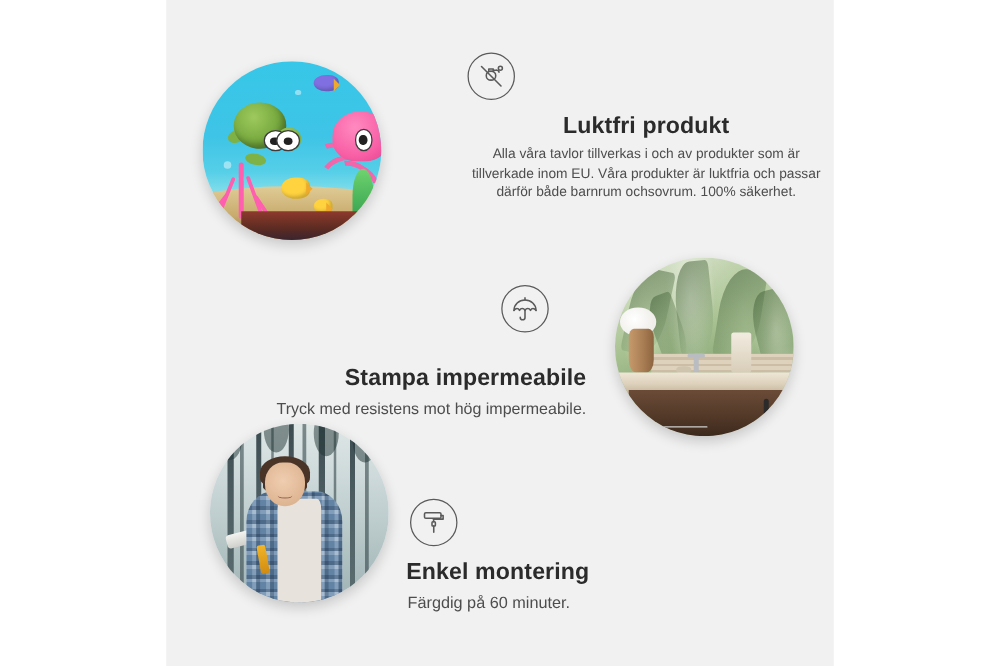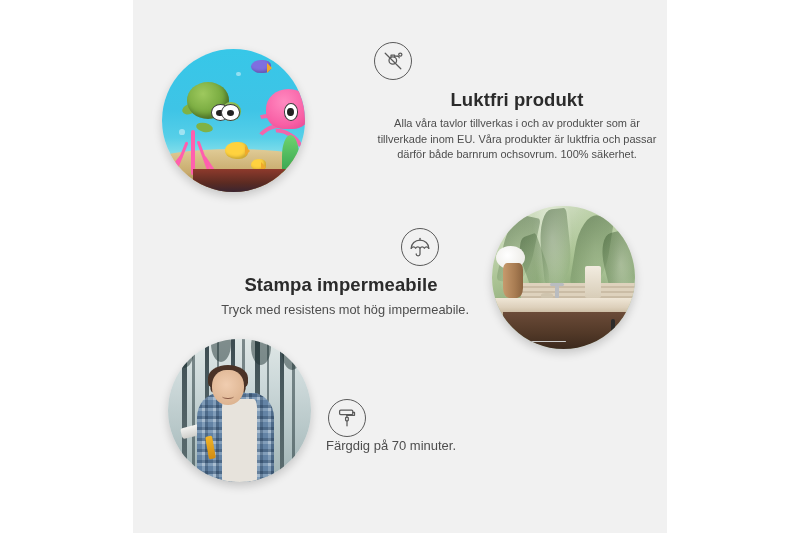--- a/index.html
+++ b/index.html
@@ -296,21 +296,21 @@
     font-size: 11px;
     line-height: 1.42;
     color: #4d4d4d;
   }
 
   #feature-odourless { left: 200px; top: 42px; width: 290px; text-align: center; margin-left: 39px; }
   #feature-odourless .icon-circle { margin-left: 2px; }
 
   #feature-waterproof { left: 80px; top: 228px; width: 256px; text-align: right; }
   #feature-waterproof .icon-row { display: flex; justify-content: flex-end; padding-right: 30px; }
-  #feature-waterproof h3 { margin-top: 8px; text-align: center; }
+  #feature-waterproof h3 { margin-top: 25px; }
   #feature-waterproof p { font-size: 12.8px; }
 
   #feature-install { left: 192px; top: 399px; width: 260px; text-align: left; }
   #feature-install .icon-circle { margin-left: 3px; }
   #feature-install h3 { margin-top: 9px; }
   #feature-install p { font-size: 13px; padding-left: 1px; }
 </style>
 </head>
 <body>
 
@@ -436,17 +436,18 @@
     <div class="feature" id="feature-install">
       <div class="icon-circle">
         <svg width="26" height="26" viewBox="0 0 26 26" fill="none" stroke="#5a5a5a" stroke-width="1.25" stroke-linecap="round" stroke-linejoin="round">
           <rect x="5.6" y="5.2" width="13.2" height="4.4" rx="1.1"></rect>
           <path d="M18.8 7.4h1.7v2.9h-7.6"></path>
           <path d="M12.9 10.3v2.1"></path>
           <rect x="11.6" y="12.4" width="2.7" height="3.4" rx="0.7"></rect>
           <path d="M13 15.8v5"></path>
         </svg>
       </div>
-      <p>Färgdig på 70 minuter.</p>
+      <h3>Enkel montering</h3>
+      <p>Färgdig på 60 minuter.</p>
     </div>
 
   </div>
 </div>
 
 </body></html>

